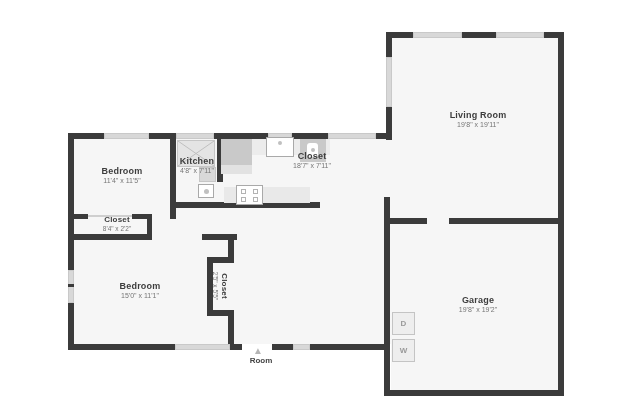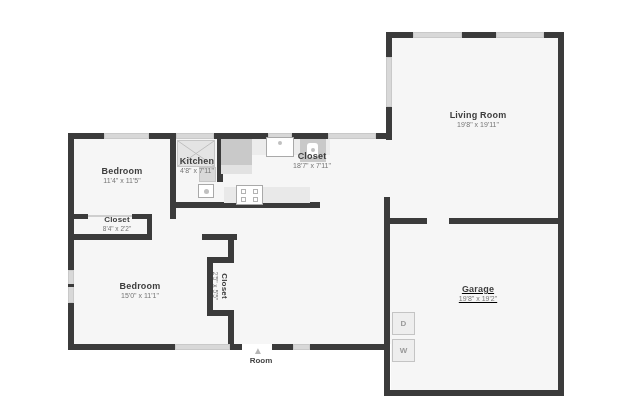--- a/index.html
+++ b/index.html
@@ -154,18 +154,18 @@
     <div class="rname">Bedroom</div>
     <div class="rdim">15'0" x 11'1"</div>
   </div>
 
   <div class="rot" style="left:220px;top:286px;">
     <div class="rname">Closet</div>
     <div class="rdim">2'5" x 5'5"</div>
   </div>
 
 
-  <div class="room-label" style="left:478px;top:284px;text-decoration:underline;">
+  <div class="room-label" style="left:478px;top:295px;">
     <div class="rname">Garage</div>
     <div class="rdim">19'8" x 19'2"</div>
   </div>
 
 </div>
 
 </body></html>

